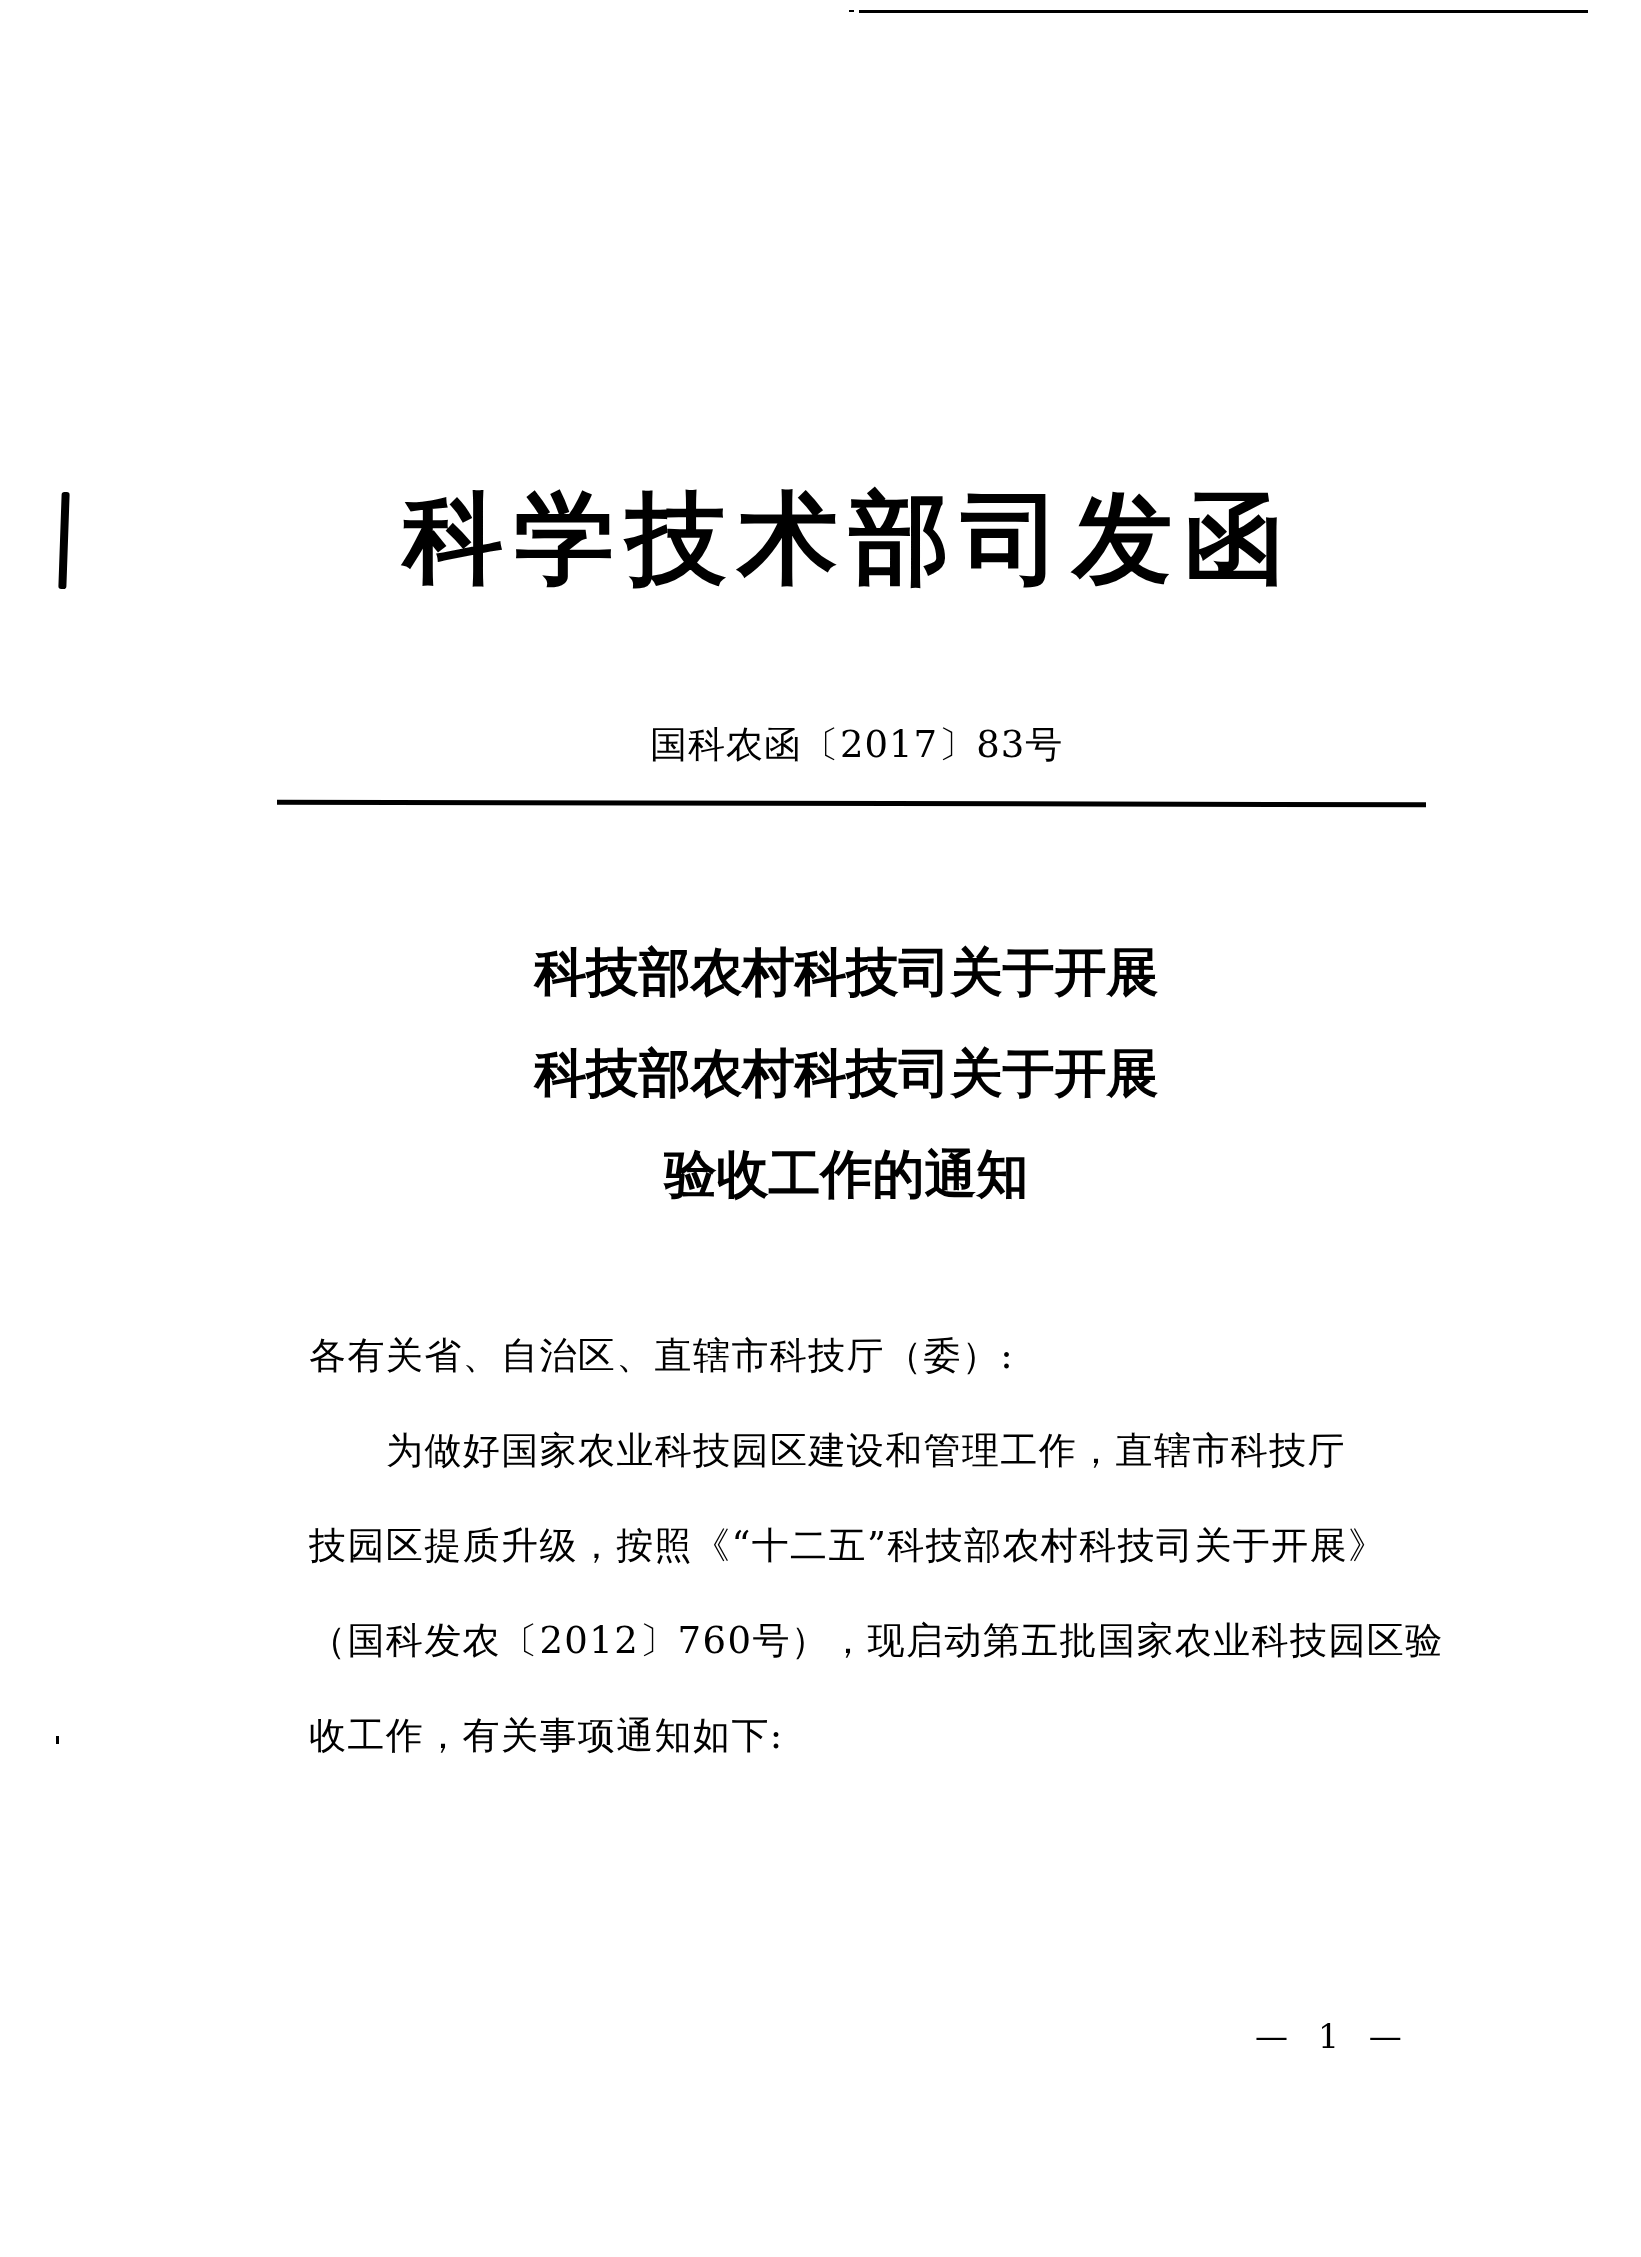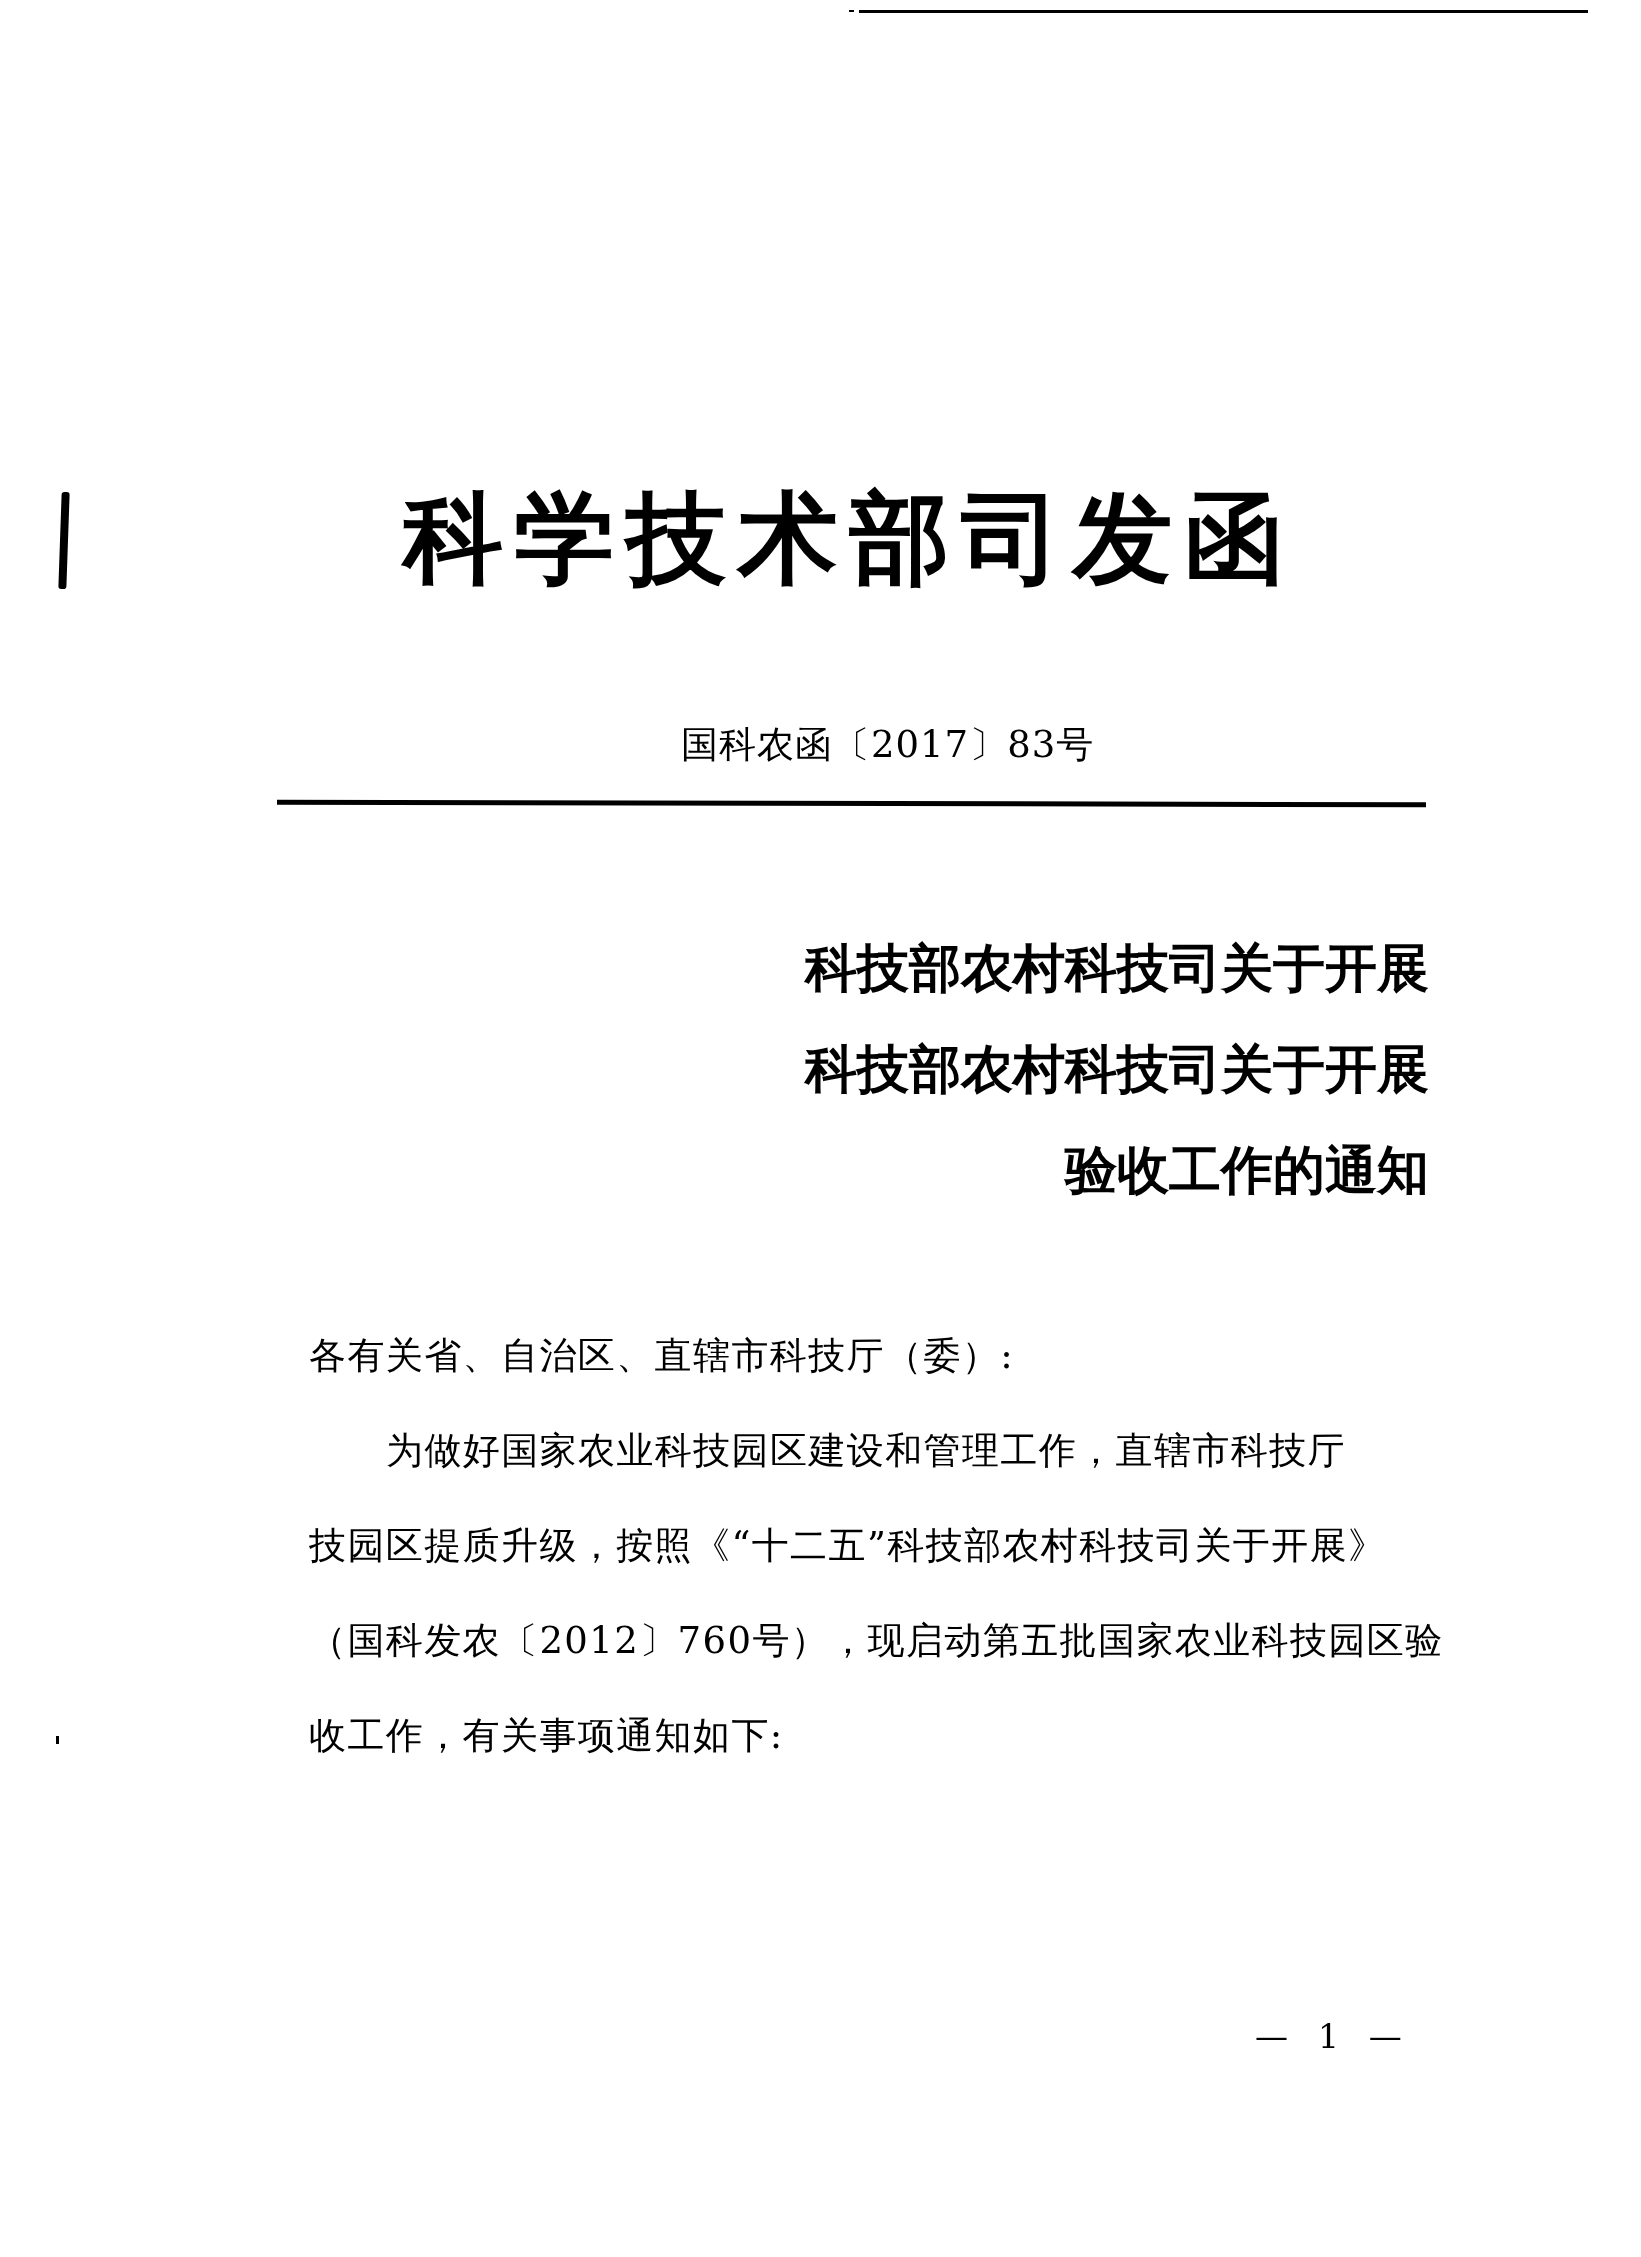--- a/index.html
+++ b/index.html
@@ -59,43 +59,43 @@
       font-family: "DejaVu Sans", "Liberation Sans", sans-serif;
       font-weight: bold;
       font-size: 100px;
       letter-spacing: 11.6px;
       line-height: 135px;
       white-space: nowrap;
       margin-left: 26px;
     }
     .doc-number {
       position: absolute;
-      left: 681px;
+      left: 650px;
       top: 716px;
       font-size: 37px;
       line-height: 58px;
       white-space: nowrap;
       letter-spacing: 1px;
     }
     .header-rule {
       position: absolute;
       left: 277px;
       top: 801px;
       width: 1149px;
       height: 4.8px;
       background: #000;
       transform: rotate(0.12deg);
     }
     .title-block {
       position: absolute;
-      left: 290px;
+      left: 277px;
       top: 922px;
       width: 1139px;
-      text-align: right;
-      font-family: Liberation Mono, monospace;
+      text-align: center;
+      font-family: Liberation Sans, sans-serif;
       font-weight: bold;
       font-size: 52px;
       line-height: 101px;
     }
     .title-line {
       display: block;
       white-space: nowrap;
     }
     .body-text {
       position: absolute;

